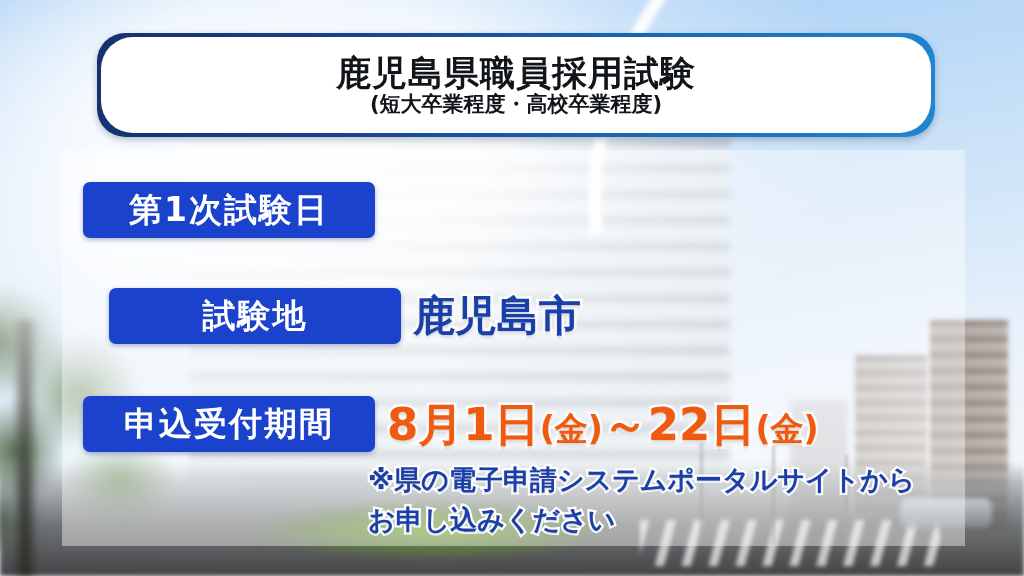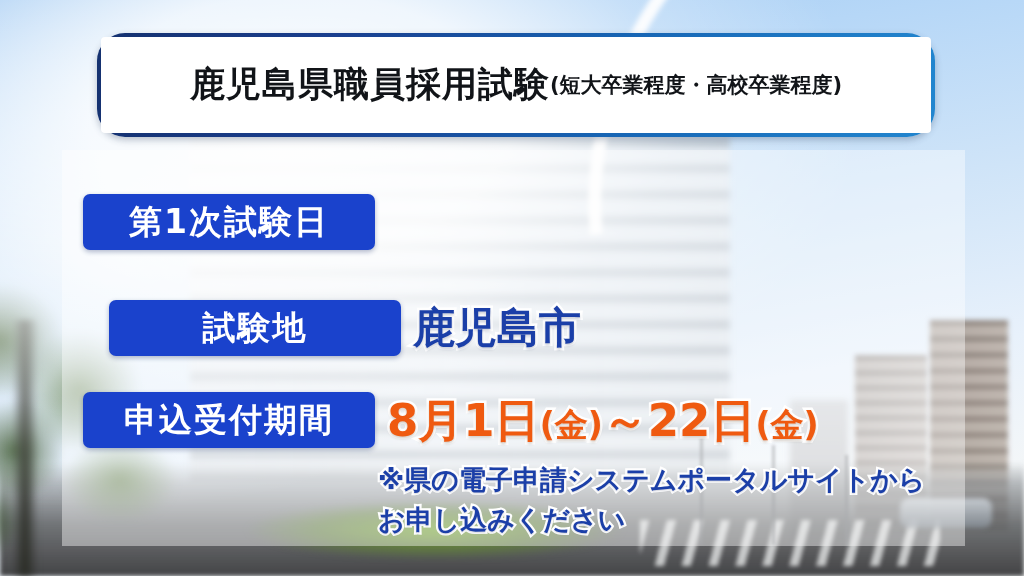--- a/index.html
+++ b/index.html
@@ -163,24 +163,24 @@
     left: 97px; top: 33px;
     width: 838px; height: 104px;
     border-radius: 28px;
     padding: 4px;
     background: linear-gradient(100deg, #15316f 0%, #1a3f8f 28%, #1765b4 62%, #2286cf 100%);
     box-shadow: 0 3px 7px rgba(40,60,90,0.30);
     box-sizing: border-box;
   }
   .title-box-inner {
     width: 100%; height: 100%;
-    border-radius: 4px;
+    border-radius: 32px;
     background: #ffffff;
     display: flex;
-    flex-direction: row;
+    flex-direction: column;
     align-items: center;
     justify-content: center;
     box-sizing: border-box;
   }
   .title-line1 {
     font-size: 35px;
     font-weight: bold;
     color: #111418;
     letter-spacing: 1px;
     line-height: 1.08;
@@ -194,25 +194,24 @@
     line-height: 1.08;
     white-space: nowrap;
   }
 
   
   .row {
     position: absolute;
     left: 83px;
     display: flex;
     align-items: center;
-    margin-top: 12px;
   }
   .row-1 { top: 182px; }
   .row-2 { top: 288px; padding-left: 26px; }
-  .row-3 { top: 380px; }
+  .row-3 { top: 396px; }
 
   .label-chip {
     width: 292px;
     height: 56px;
     background: #1a42cc;
     border-radius: 7px;
     display: flex;
     align-items: center;
     justify-content: center;
     box-shadow: 0 2px 5px rgba(20,40,100,0.32);
@@ -245,21 +244,21 @@
     paint-order: stroke fill;
     text-shadow: 0 2px 3px rgba(40,50,90,0.25);
     font-size: 42px;
     text-align: right;
   }
   .value .sub { font-size: 33px; }
 
   
   .note {
     position: absolute;
-    left: 378px;
+    left: 368px;
     font-size: 27px;
     font-weight: bold;
     color: #1b3fa8;
     -webkit-text-stroke: 4.5px #ffffff;
     paint-order: stroke fill;
     letter-spacing: 0px;
     white-space: nowrap;
     text-shadow: 0 1px 2px rgba(40,50,90,0.22);
   }
   .note-1 { top: 462px; }

